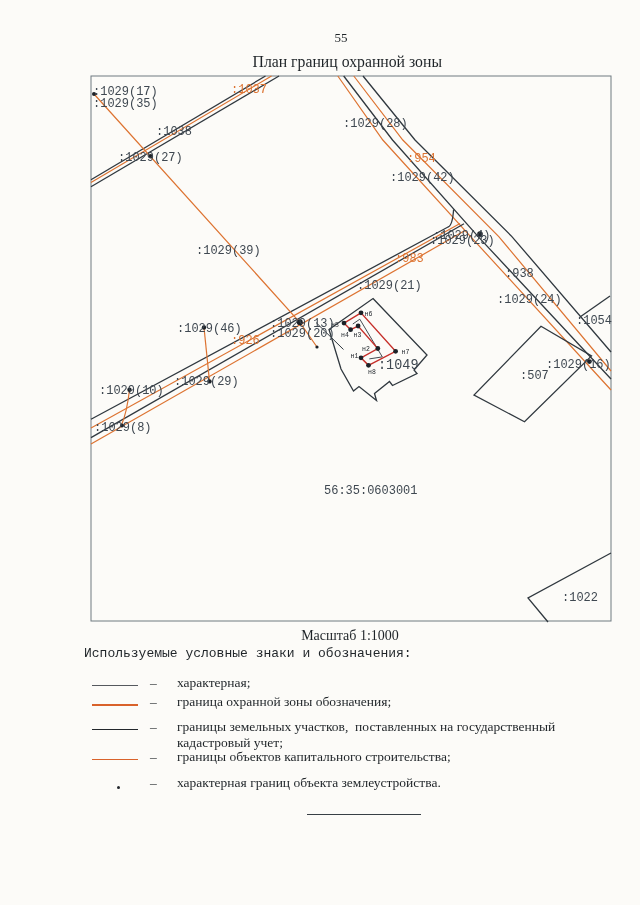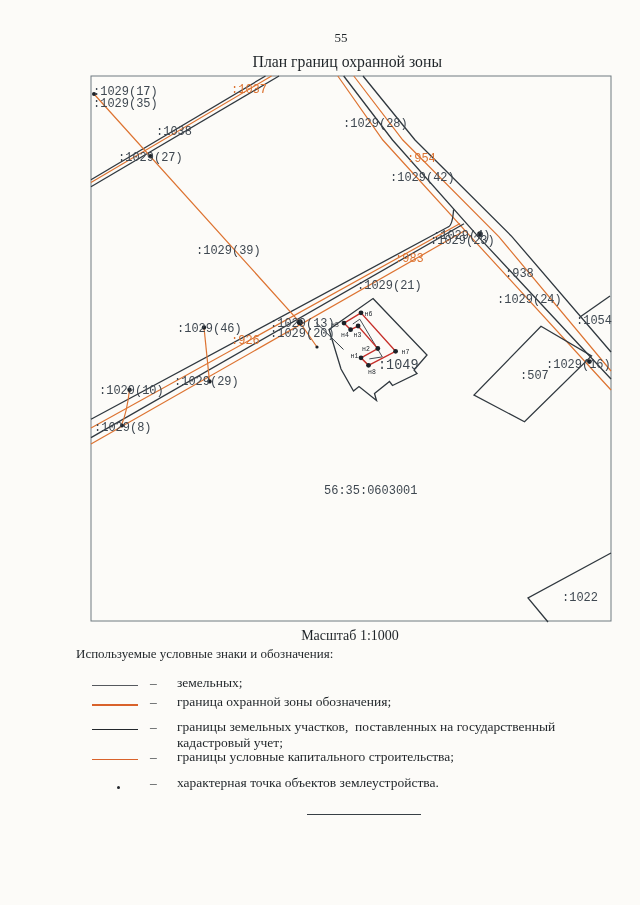--- a/index.html
+++ b/index.html
@@ -4,21 +4,21 @@
 html,body{margin:0;padding:0;}
 body{width:640px;height:905px;background:#fcfbf8;position:relative;font-family:"Liberation Serif",serif;overflow:hidden;}
 .pagenum{position:absolute;top:30px;left:0;width:682px;text-align:center;font-size:13px;color:#1f2428;}
 .titlew{position:absolute;top:51px;left:0;width:695px;text-align:center;}
 .titlew span{display:inline-block;font-size:17.5px;color:#1f2428;transform:scaleX(0.9);}
 svg{position:absolute;top:0;left:0;}
 text.lk{font-family:"Liberation Mono",monospace;fill:#3f4851;}
 text.lo{font-family:"Liberation Mono",monospace;fill:#dd7331;}
 text.n{font-family:"Liberation Mono",monospace;font-size:6.5px;fill:#23282e;}
 .scale{position:absolute;top:628px;left:0;width:700px;text-align:center;font-size:14px;color:#1f2428;}
-.legendhead{position:absolute;top:646px;left:76px;font-size:13px;color:#1f2428;}
+.legendhead{position:absolute;top:646px;left:84px;font-size:13px;color:#1f2428;font-family:Liberation Mono, monospace;}
 .lrow{position:absolute;left:0;width:640px;color:#1f2428;font-size:13.5px;}
 .lrow .txt{position:absolute;left:177px;top:0;width:395px;line-height:16.2px;}
 .lrow .dash{position:absolute;left:150px;top:0;}
 .ls{position:absolute;left:92px;width:46px;}
 .rule{position:absolute;top:814px;left:307px;width:114px;border-top:1.2px solid #383f45;}
 </style></head>
 <body>
 <div class="pagenum">55</div>
 <div class="titlew"><span>План границ охранной зоны</span></div>
 <svg width="640" height="905" viewBox="0 0 640 905">
@@ -97,34 +97,34 @@
 <text transform="translate(270,336.8) scale(1,1.08)" class="lk" style="font-size:12px">:1029(20)</text>
 <text transform="translate(378,368.8) scale(1,1.08)" class="lk" style="font-size:13.5px">:1049</text>
 <text transform="translate(562,600.8) scale(1,1.08)" class="lk" style="font-size:12px">:1022</text>
 <text transform="translate(324,493.8) scale(1,1.08)" class="lk" style="font-size:12px">56:35:0603001</text>
 </svg>
 <div class="scale">Масштаб 1:1000</div>
 <div class="legendhead">Используемые условные знаки и обозначения:</div>
 <div class="lrow" style="top:675px">
     <span class="ls" style="top:10px;border-top:1px solid #55595e"></span>
     <span class="dash">–</span>
-    <span class="txt">земельных;</span>
+    <span class="txt">характерная;</span>
   </div>
 <div class="lrow" style="top:694px">
     <span class="ls" style="top:10px;border-top:2.8px solid #d9622b"></span>
     <span class="dash">–</span>
     <span class="txt">граница охранной зоны обозначения;</span>
   </div>
 <div class="lrow" style="top:719px">
     <span class="ls" style="top:10px;border-top:1.4px solid #23272c"></span>
     <span class="dash">–</span>
     <span class="txt">границы земельных участков,&nbsp; поставленных на государственный кадастровый учет;</span>
   </div>
 <div class="lrow" style="top:749px">
     <span class="ls" style="top:10px;border-top:1.7px solid #d9622b"></span>
     <span class="dash">–</span>
-    <span class="txt">границы условные капитального строительства;</span>
+    <span class="txt">границы объектов капитального строительства;</span>
   </div>
 <div class="lrow" style="top:775px">
     <span style="position:absolute;left:117px;top:11px;width:3px;height:3px;border-radius:50%;background:#23272c"></span>
     <span class="dash">–</span>
-    <span class="txt">характерная точка объектов землеустройства.</span>
+    <span class="txt">характерная границ объекта землеустройства.</span>
   </div>
 <div class="rule"></div>
 </body></html>

